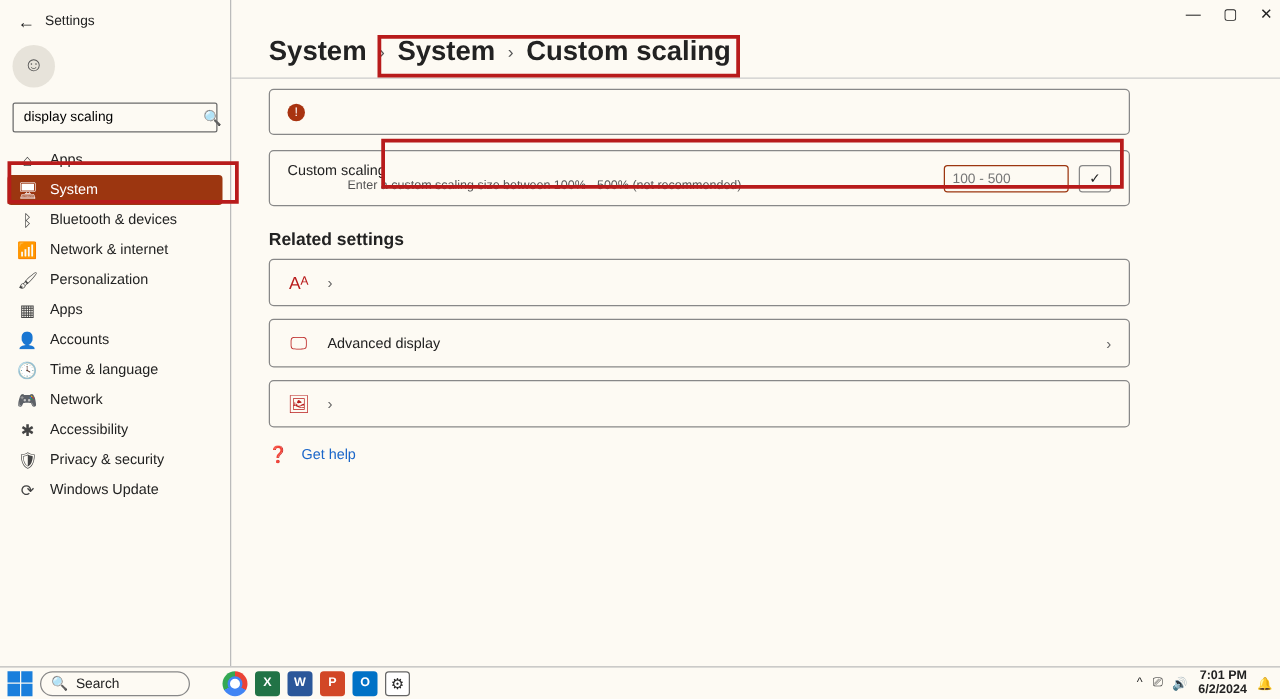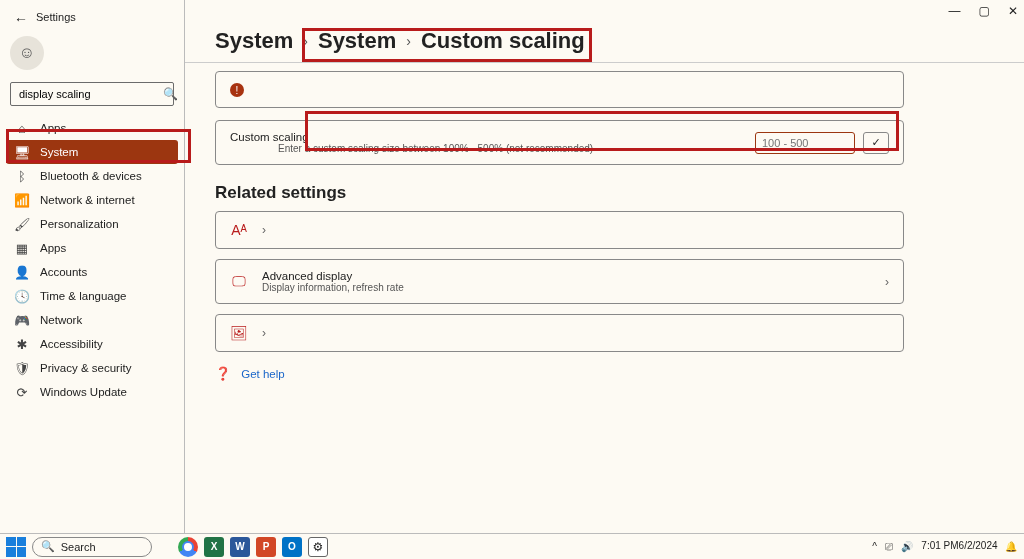--- a/index.html
+++ b/index.html
@@ -32,21 +32,21 @@
   .divider { border:none; border-top:1px solid #ccc; margin:8px -20px 8px -30px;}
   .content { padding-right: 100px; }
   .warning-card { border:1px solid #888; border-radius:4px; padding:10px 14px; display:flex; gap:10px; font-size:11px; color:#444; align-items:flex-start; margin-bottom:12px;}
   .warn-icon { width:14px; height:14px; border-radius:50%; background:#a83310; color:#fff; font-size:10px; display:flex; align-items:center; justify-content:center; flex-shrink:0; margin-top:1px;}
   .scaling-card { border:1px solid #888; border-radius:4px; padding:10px 14px; display:flex; align-items:center; margin-bottom:18px; position:relative;}
   .scaling-text .sc-title{ font-size:11.5px; }
   .scaling-text .sc-sub{ font-size:10px; color:#555;padding-left:48px; }
   .scaling-input { margin-left:auto; border:1.5px solid #9c3610; border-radius:3px; width:100px; height:22px; padding:0 6px; font-size:11px; background:transparent; outline:none;}
   .apply-btn { width:26px; height:22px; margin-left:8px; border:1px solid #888; border-radius:3px; background:transparent; display:flex; align-items:center; justify-content:center; font-size:11px; cursor:pointer;}
   .hl-scaling { position:absolute; left:305px; top:111px; width:594px; height:40px; border:3px solid #b81b1b; pointer-events:none;}
-  .rel-title { font-size:17px; font-weight:600; margin-bottom:8px;}
+  .rel-title { font-size:14px; font-weight:600; margin-bottom:8px;}
   .rel-card { border:1px solid #888; border-radius:4px; padding:10px 14px; display:flex; align-items:center; gap:14px; margin-bottom:10px; cursor:pointer;}
   .rel-card .ri-icon{ width:18px; text-align:center; font-size:14px; color:#b91c1c;}
   .rel-card .ri-body{ flex:1;}
   .rel-card .ri-title{ font-size:11.5px;}
   .rel-card .ri-sub{ font-size:10px; color:#555;}
   .rel-card .ri-arrow{ color:#666; font-size:12px;}
   .help-row { display:flex; align-items:center; gap:10px; margin-top:14px; font-size:11.5px;}
   .help-row .h-icon{ color:#444; font-size:13px;}
   .help-row a{ color:#1a66c9; text-decoration:none;text-align:right;}
 
@@ -56,21 +56,21 @@
   .tb-search { display:flex; align-items:center; gap:6px; border:1px solid #888; border-radius:12px; height:20px; padding:0 8px; width:120px; font-size:11px;}
   .tb-icon { width:20px; height:20px; border-radius:3px; display:flex; align-items:center; justify-content:center; font-size:12px; cursor:pointer;}
   .tb-icon.chrome{background:conic-gradient(#ea4335 0 120deg,#4285f4 120deg 240deg,#34a853 240deg 360deg);border-radius:50%; position:relative;}
   .tb-icon.chrome::after{content:"";position:absolute;width:8px;height:8px;border-radius:50%;background:#fff;border:2px solid #4285f4;}
   .tb-icon.word{background:#2b579a;color:#fff;font-weight:700;font-size:10px;}
   .tb-icon.excel{background:#217346;color:#fff;font-weight:700;font-size:10px;}
   .tb-icon.ppt{background:#d24726;color:#fff;font-weight:700;font-size:10px;}
   .tb-icon.outlook{background:#0072c6;color:#fff;font-weight:700;font-size:10px;}
   .tb-icon.sw{border:1px solid #666;background:#fff;}
   .tb-right{margin-left:auto;display:flex;align-items:center;gap:8px;font-size:10px;}
-  .tb-timecol{display:flex;flex-direction:row;align-items:flex-end;line-height:1.05;}
+  .tb-timecol{display:flex;flex-direction:column;align-items:flex-end;line-height:1.05;font-weight:bold;}
 </style>
 </head>
 <body>
 
 <div class="app">
   <div class="sidebar">
     <div class="sb-header">
       <span class="back-arrow">←</span>
       <span class="sb-title">Settings</span>
     </div>
@@ -162,21 +162,20 @@
       <div class="rel-title">Related settings</div>
       <div id="related-list">
           <div class="rel-card">
             <div class="ri-icon">Aᴬ</div>
             <div class="ri-arrow">›</div>
           </div>
           <div class="rel-card">
             <div class="ri-icon">🖵</div>
             <div class="ri-body">
               <div class="ri-title">Advanced display</div>
-              <div class="ri-sub">Display information, refresh rate</div>
             </div>
             <div class="ri-arrow">›</div>
           </div>
           <div class="rel-card">
             <div class="ri-icon">🖼</div>
             <div class="ri-arrow">›</div>
           </div>
         </div>
       <div class="help-row">
         <span class="h-icon">❓</span>

